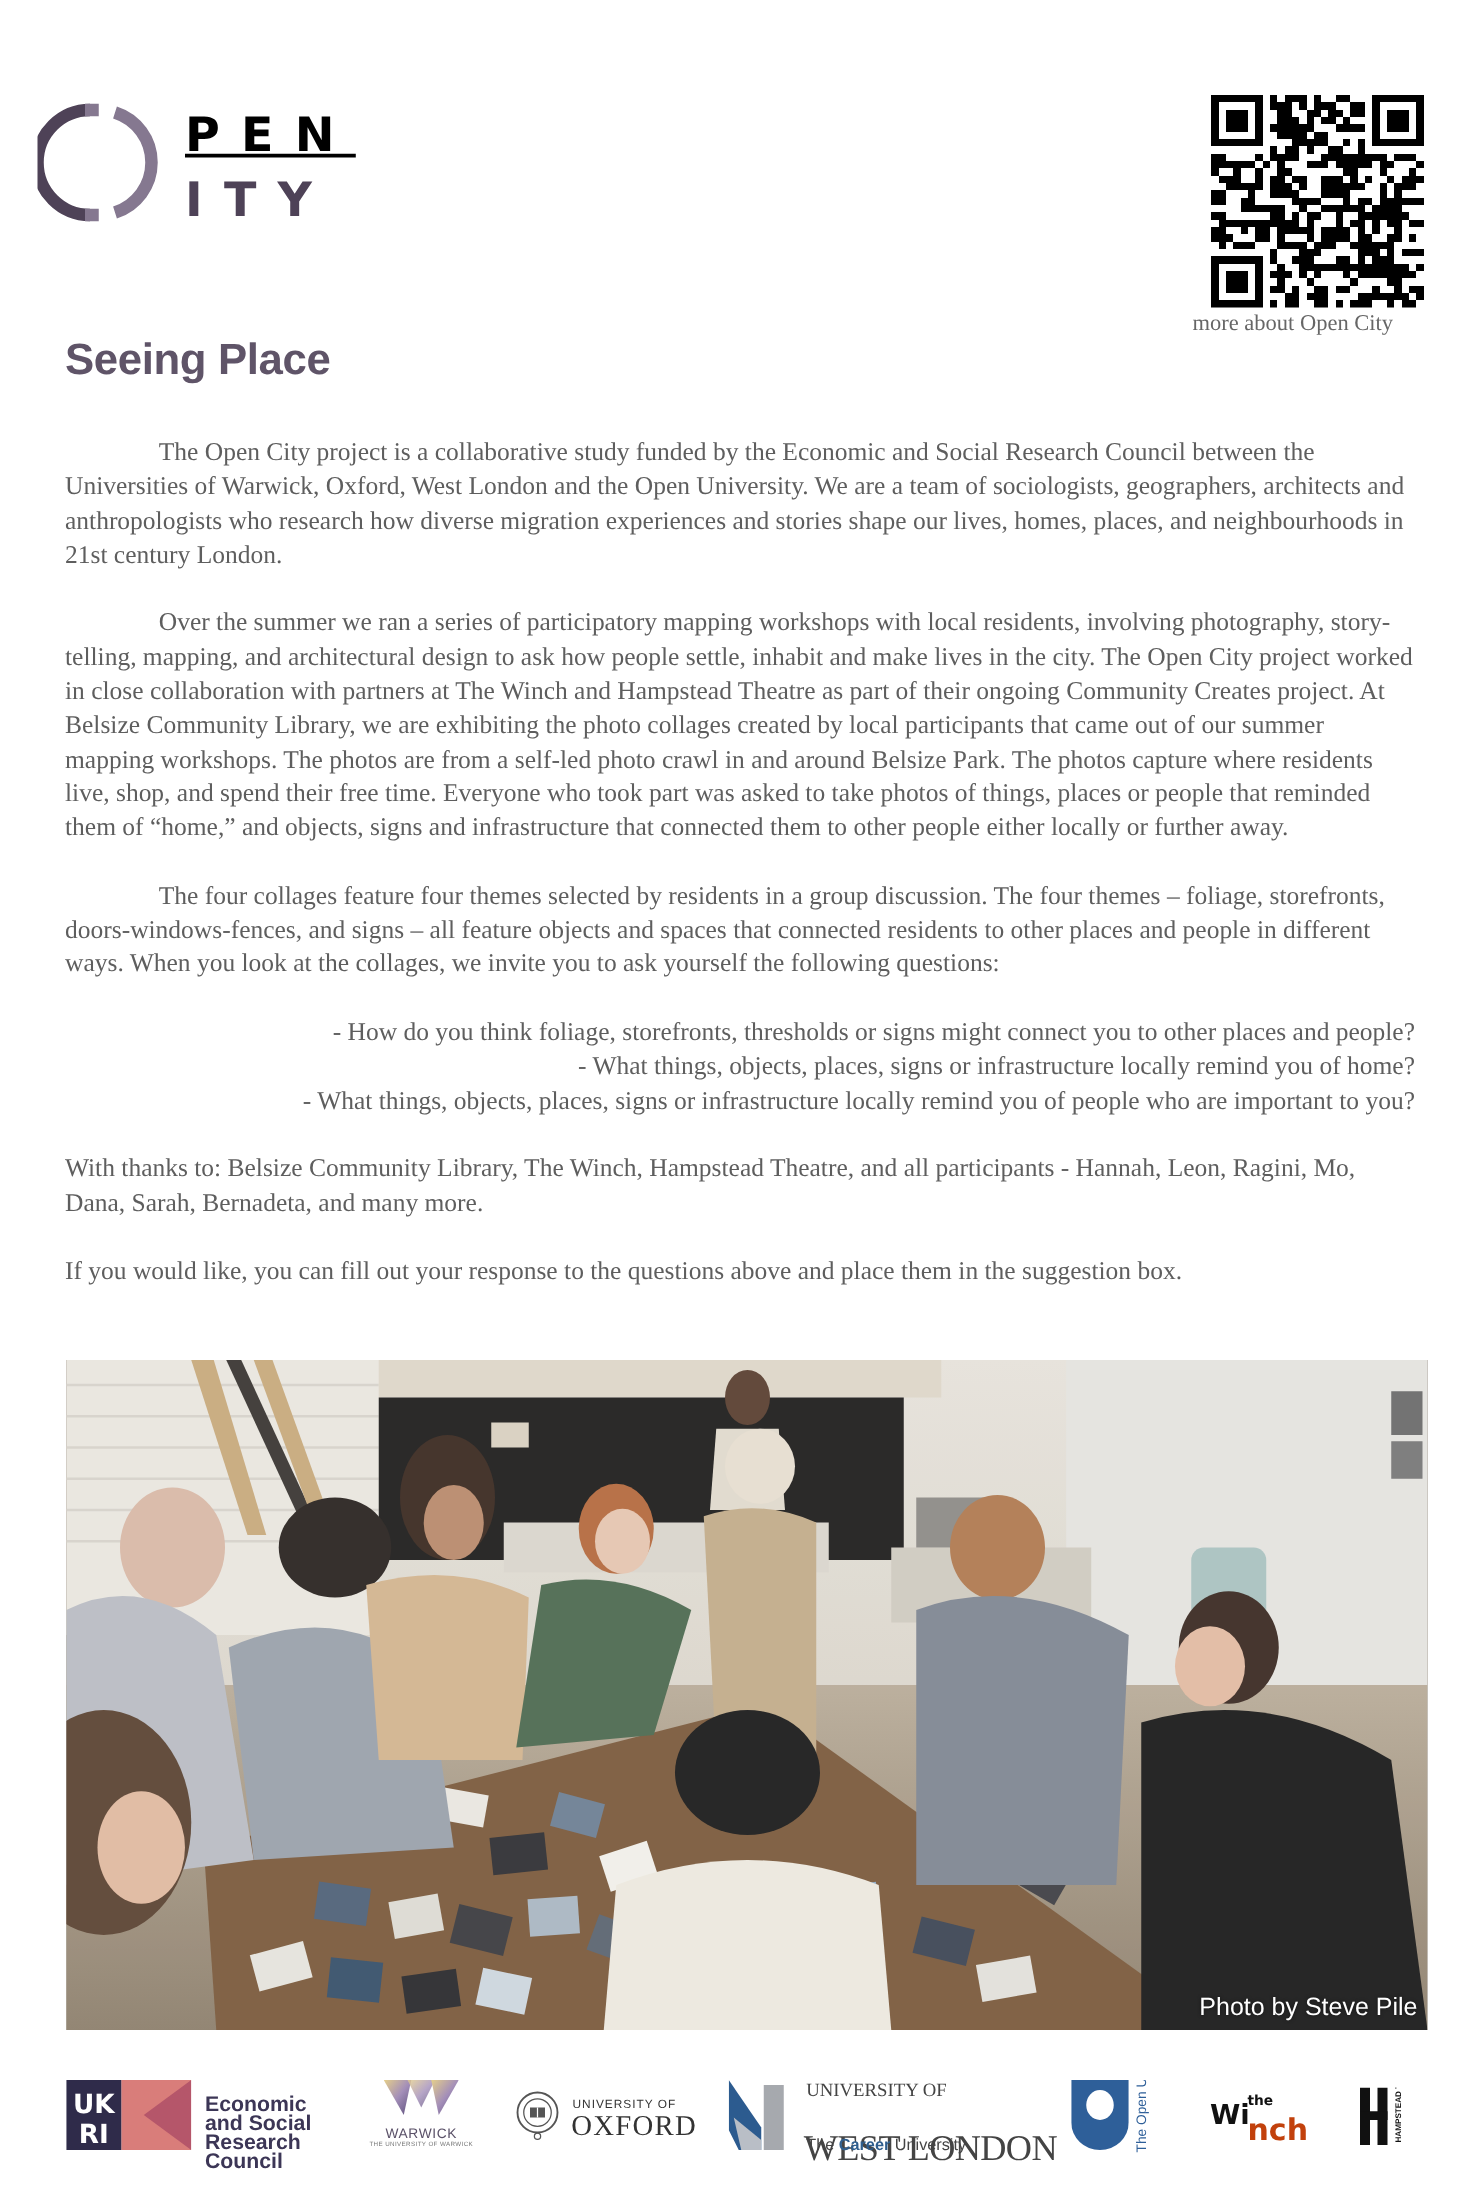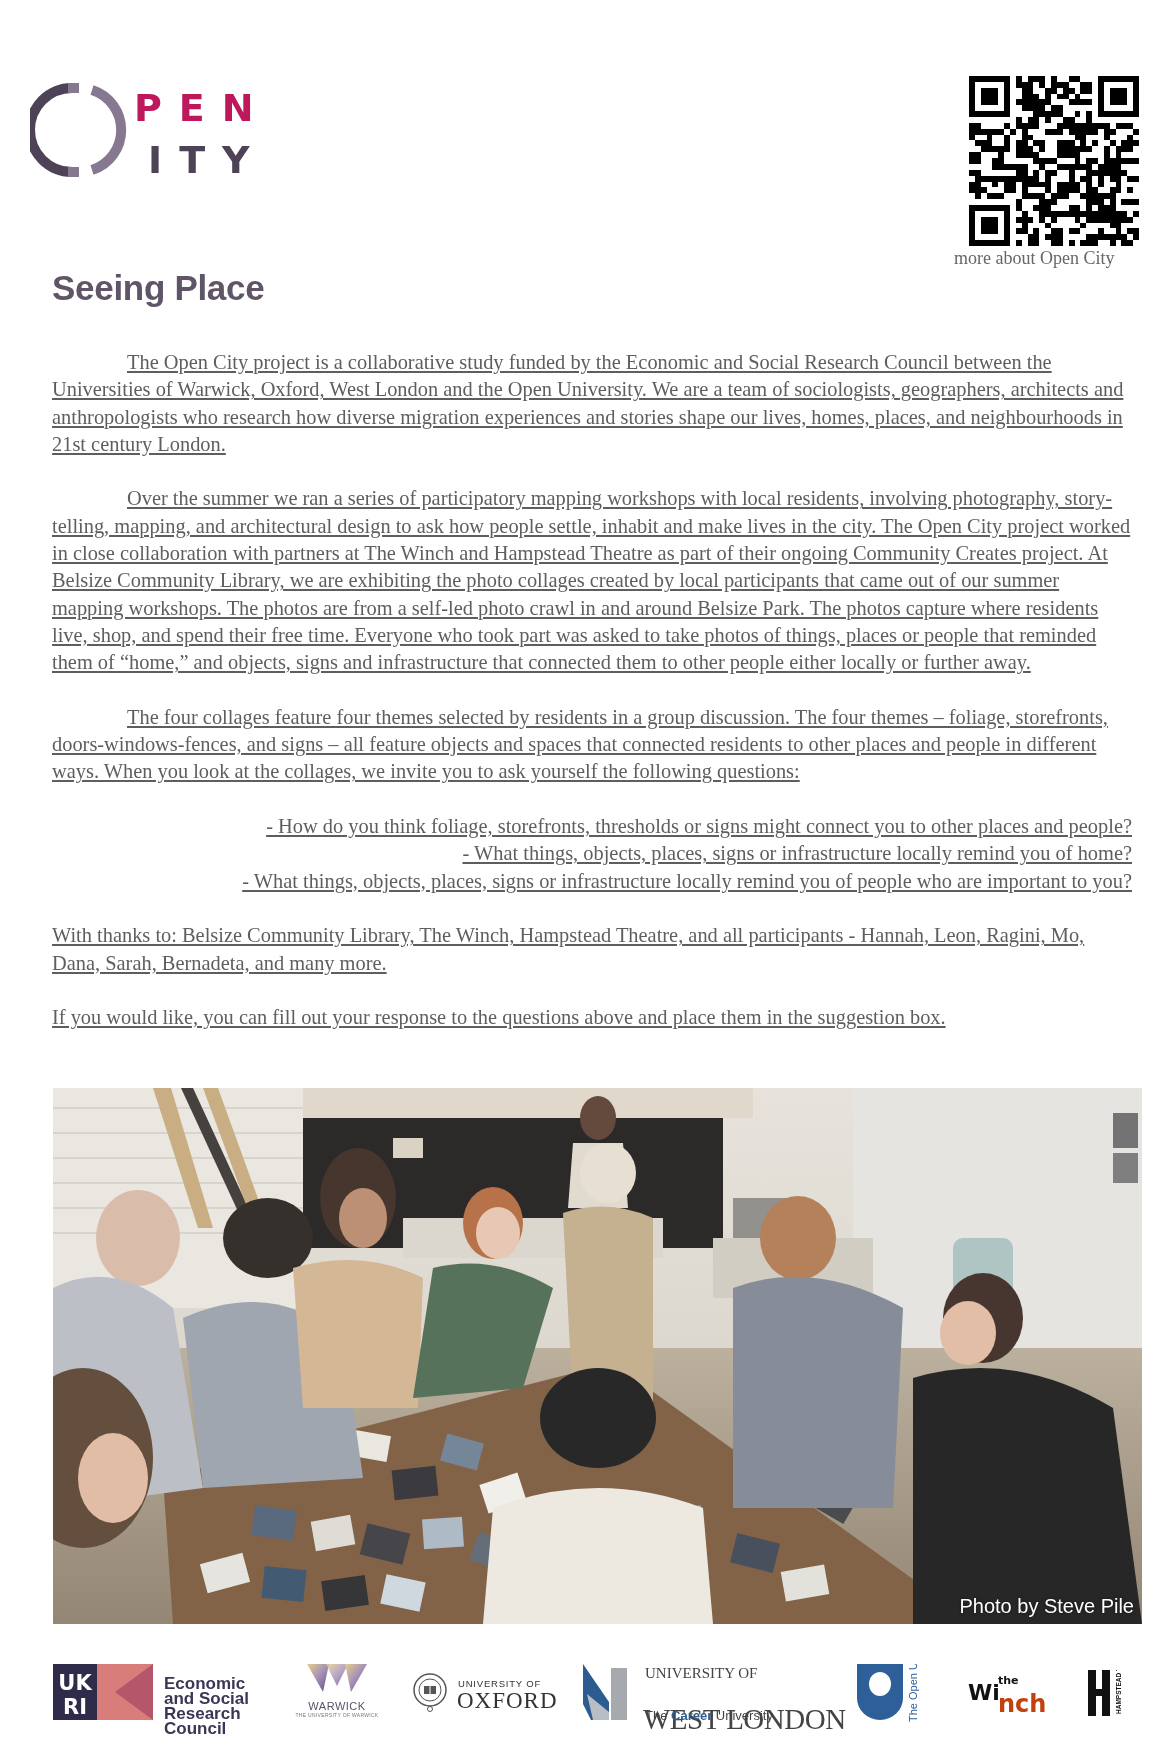--- a/index.html
+++ b/index.html
@@ -2,33 +2,33 @@
 <html><head>
 <meta charset="utf-8">
 <style>
   html, body { margin: 0; padding: 0; background: #ffffff; }
   body { width: 1173px; height: 1760px; position: relative; overflow: hidden; font-family: "Liberation Serif", serif; }
 
   
   .logo { position: absolute; left: 30px; top: 82px; width: 230px; height: 100px; }
   .logo svg { display: block; }
   .logo-text { position: absolute; font-family: "DejaVu Sans", sans-serif; font-weight: bold; letter-spacing: 17px; font-size: 38px; line-height: 1; }
-  .logo-text.top { left: 104px; top: 7px; color: #be185d; }
+  .logo-text.top { left: 118px; top: 7px; color: #000000; text-decoration: underline; }
   .logo-text.bottom { left: 118px; top: 59px; color: #4e4257; }
 
   
   .qr { position: absolute; left: 968px; top: 76px; width: 172px; height: 170px; }
   .qr svg { display: block; }
   .qr-caption { position: absolute; left: 954px; top: 248px; width: 200px; text-align: left; font-size: 18px; color: #666; }
 
   
   .title { position: absolute; left: 52px; top: 268px; margin: 0; font-family: "Liberation Sans", sans-serif; font-weight: bold; font-size: 35px; color: #5f5468; letter-spacing: -0.3px; }
 
   
-  .body { position: absolute; left: 52px; top: 349px; width: 1080px; font-size: 20.4px; line-height: 27.3px; color: #5e5e5e; text-decoration: underline; }
+  .body { position: absolute; left: 52px; top: 349px; width: 1080px; font-size: 20.4px; line-height: 27.3px; color: #5e5e5e; }
   .body p { margin: 0 0 27.3px 0; text-align: left; }
   .body p.indent { text-indent: 75px; }
   .body ul { list-style: none; margin: 0 0 27.3px 0; padding: 0 0 0 75px; text-align: right; }
   .body ul li { margin: 0; }
 
   
   .photo { position: absolute; left: 53px; top: 1088px; width: 1089px; height: 536px; overflow: hidden; background: #8a8278; }
   .photo svg { display: block; }
   .photo-credit { position: absolute; right: 8px; bottom: 6px; font-family: "Liberation Sans", sans-serif; font-size: 20px; color: #ffffff; text-shadow: 0 0 3px rgba(0,0,0,0.5); }
 

